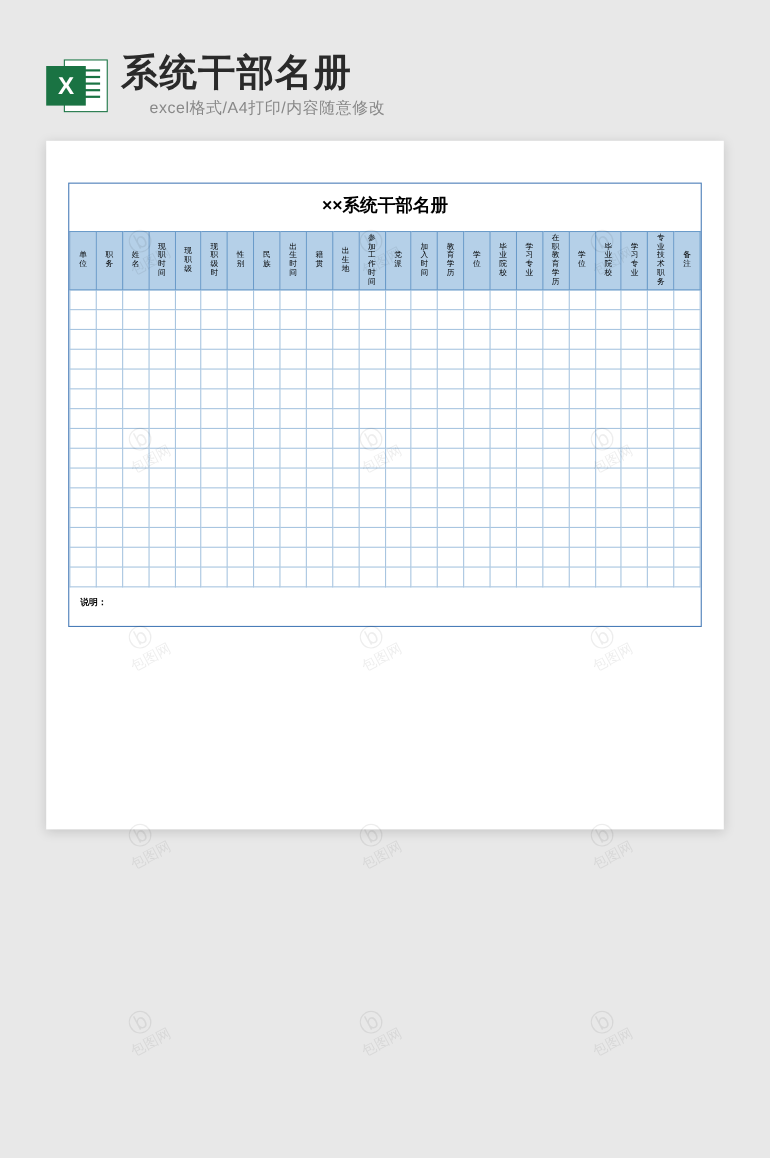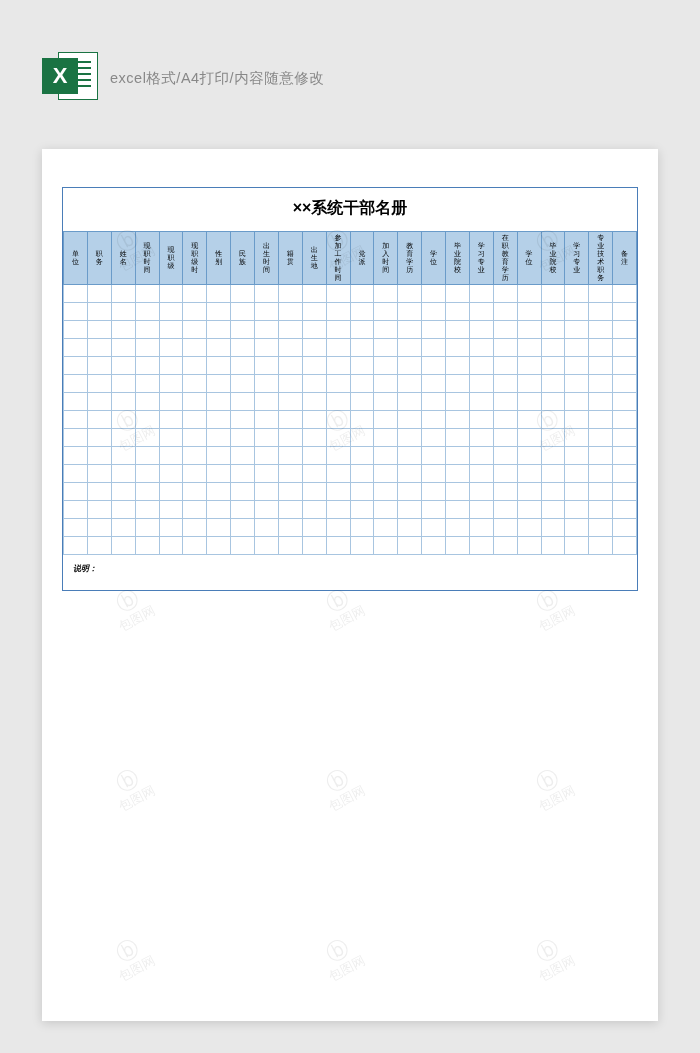--- a/index.html
+++ b/index.html
@@ -66,27 +66,28 @@
       font-weight: 800;
       color: #2a2a2a;
       letter-spacing: 1px;
       line-height: 1.1;
     }
     .subtitle {
       font-size: 14.5px;
       color: #888;
       margin-top: 4px;
       letter-spacing: 0.5px;
+      margin-left: 26px;
     }
     .page {
       position: absolute;
-      top: 149px;
+      top: 128px;
       left: 42px;
       width: 616px;
-      height: 872px;
+      height: 626px;
       background: #fff;
       box-shadow: 0 2px 10px rgba(0,0,0,0.15);
       padding: 38px 20px 20px 20px;
     }
     .doc-frame {
       border: 1.5px solid #4a7db8;
     }
     .doc-title {
       text-align: center;
       font-size: 16px;
@@ -115,21 +116,21 @@
     table.roster td {
       border: 0.5px solid #a8c5e0;
       height: 18px;
     }
     .notes {
       padding: 8px 6px 14px 10px;
       font-size: 8px;
       color: #000;
       line-height: 1.6;
     }
-    .notes-title { font-weight: bold; font-style: italic; }
+    .notes-title { font-weight: bold; }
     .watermark {
       position: absolute;
       width: 120px;
       text-align: center;
       color: rgba(0,0,0,0.07);
       font-size: 13px;
       transform: rotate(-28deg);
       pointer-events: none;
       font-weight: 500;
     }
@@ -140,20 +141,21 @@
   </style>
 </head>
 <body>
 
 <div class="header-bar">
   <div class="excel-icon">
     <div class="excel-icon-book"></div>
     <div class="excel-icon-badge">X</div>
   </div>
   <div class="title-block">
+    <div class="main-title">系统干部名册</div>
     <div class="subtitle">excel格式/A4打印/内容随意修改</div>
   </div>
 </div>
 
 <div class="page">
   <div class="doc-frame">
     <div class="doc-title">××系统干部名册</div>
     <table class="roster">
       <thead>
           <tr id="header-row">

